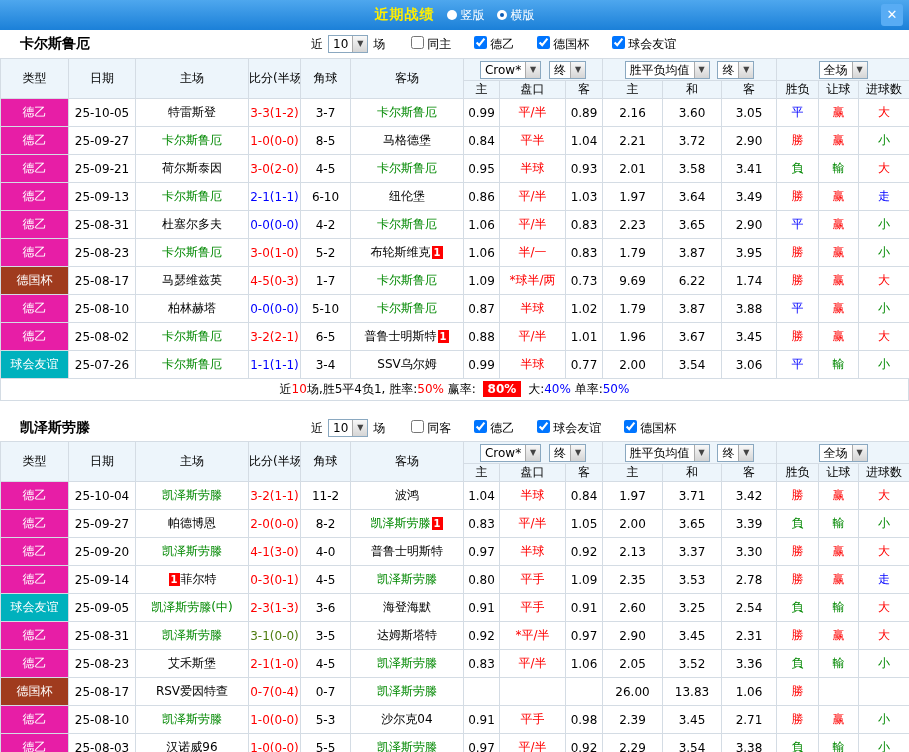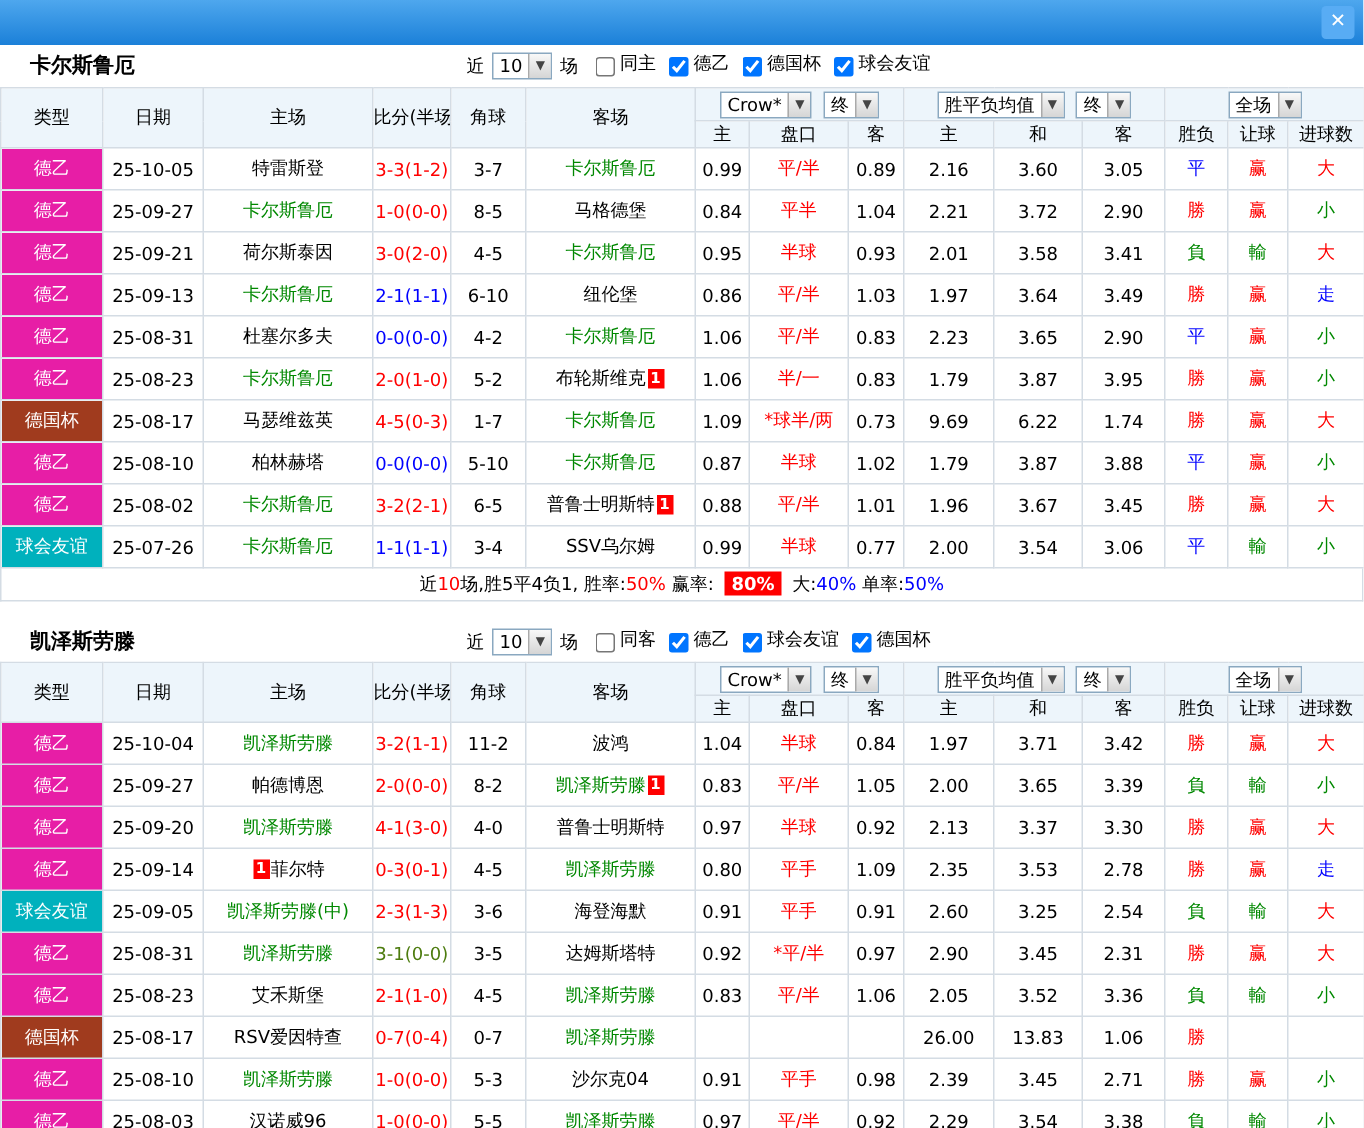--- a/index.html
+++ b/index.html
@@ -17,21 +17,21 @@
   .close-btn { position:absolute; right:6px; top:4px; width:22px; height:22px; background:#58acf4;
     border-radius:3px; color:#fff; text-align:center; line-height:22px; font-size:13px; font-weight:bold; cursor:pointer; }
 
   
   .team-header { position:relative; display:flex; align-items:center; background:#fff; }
   .team-header.s0 { height:28px; }
   .team-header.s1 { height:26px; }
   .team-name { font-weight:bold; font-size:14px; margin-left:20px; }
   .filters { position:absolute; left:308px; display:flex; align-items:center; }
   .flabel { margin:0 3px; }
-  .cbgroup label { display:inline-flex; align-items:flex-end; margin-left:9px; cursor:pointer; }
+  .cbgroup label { display:inline-flex; align-items:flex-start; margin-left:23px; cursor:pointer; }
   .cbgroup input[type=checkbox] { width:13px; height:13px; margin:0 3px 0 0; }
 
   
   .fsel { display:inline-flex; align-items:stretch; border:1px solid #8aa8c0; background:#fff;
     height:18px; margin:0 2px; vertical-align:middle; cursor:pointer; }
   .fsel .txt { padding:0 4px; font-size:12px; line-height:16px; white-space:nowrap; }
   .fsel .arr { width:15px; background:linear-gradient(#f8f8f8,#d5d5d5); border-left:1px solid #aaa;
     text-align:center; font-size:8px; line-height:16px; color:#444; }
 
   
@@ -47,20 +47,30 @@
 
   
   .summary { height:22px; line-height:20px; text-align:center; border:1px solid #d4dce4; border-top:none; font-size:12px; }
   .summary .seg-badge { background:#f00; color:#fff; padding:1px 5px; font-weight:bold; margin:0 3px; }
   .gap { height:14px; }
 </style>
 </head>
 <body>
 
 <div class="topbar">
+  <div class="topbar-center">
+    <span class="win-title">近期战绩</span>
+    <span id="layout-radios"><label class="radio-label">
+          <span class="radio"></span>
+          <span>竖版</span>
+        </label><label class="radio-label">
+          <span class="radio selected"></span>
+          <span>横版</span>
+        </label></span>
+  </div>
   <div class="close-btn">✕</div>
 </div>
 
 <div class="team-header s0">
   <span class="team-name">卡尔斯鲁厄</span>
   <div class="filters">
     <span class="flabel">近</span>
     <span class="fsel">
       <span class="txt">10</span>
       <span class="arr">▼</span>
@@ -230,21 +240,21 @@
         <td>3.65</td>
         <td>2.90</td>
         <td style="color: rgb(0, 0, 255);">平</td>
         <td style="color: rgb(255, 0, 0);">赢</td>
         <td style="color: rgb(0, 136, 0);">小</td>
       </tr>
       <tr>
         <td class="c-league" style="background-color: rgb(231, 30, 166);">德乙</td>
         <td>25-08-23</td>
         <td class="c-team"><span style="color: rgb(0, 136, 0);">卡尔斯鲁厄</span></td>
-        <td><span style="color: rgb(255, 0, 0);">2-0(1-0)</span></td>
+        <td><span style="color: rgb(255, 0, 0);">3-0(1-0)</span></td>
         <td>5-2</td>
         <td class="c-team"><span>布轮斯维克</span><span class="card1">1</span></td>
         <td>1.06</td>
         <td style="color: rgb(255, 0, 0);">半/一</td>
         <td>0.83</td>
         <td>1.79</td>
         <td>3.87</td>
         <td>3.95</td>
         <td style="color: rgb(255, 0, 0);">勝</td>
         <td style="color: rgb(255, 0, 0);">赢</td>

